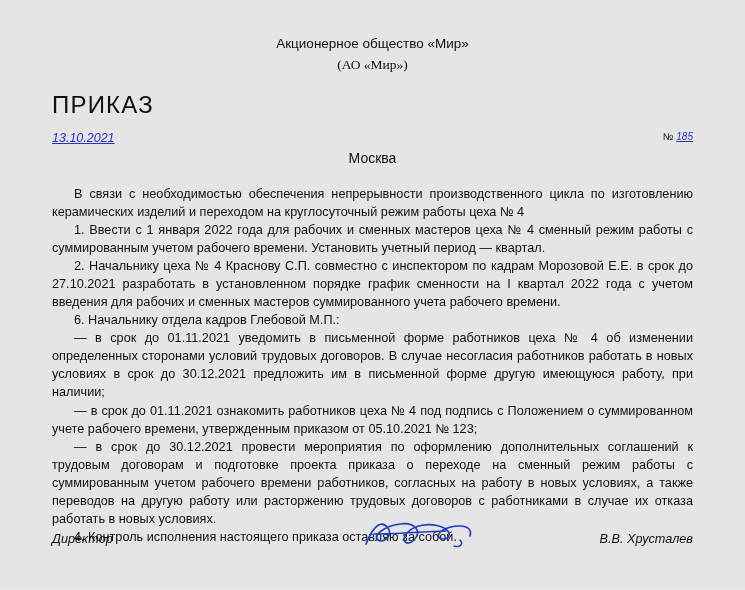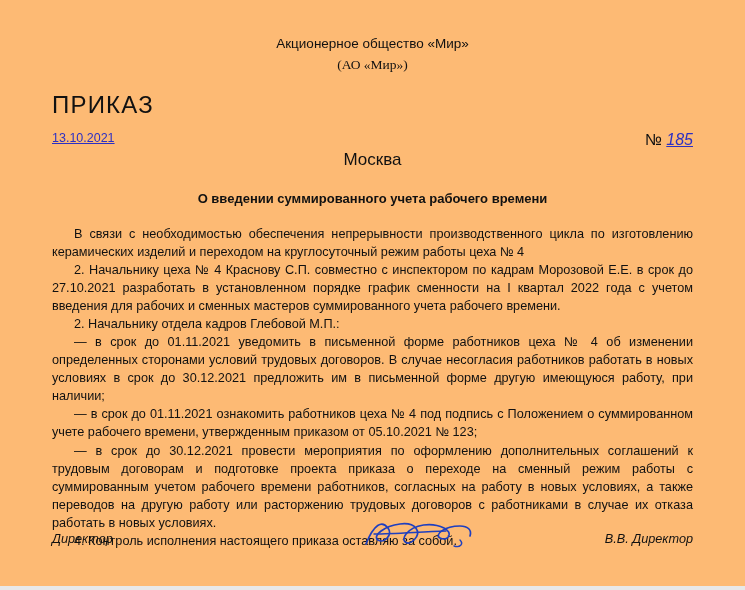--- a/index.html
+++ b/index.html
@@ -13,21 +13,21 @@
     font-family: "Liberation Sans", sans-serif;
     color: #111111;
     overflow: hidden;
   }
   .page {
     position: relative;
     width: 745px;
     height: 590px;
     box-sizing: border-box;
     padding: 34px 52px 0 52px;
-    background: #fdba74;
+    background: #e5e5e5;
   }
   .org {
     text-align: center;
     font-size: 13.5px;
     line-height: 1.45;
   }
   .org-line2 {
     text-align: center;
     font-size: 13.5px;
     line-height: 1.45;
@@ -43,37 +43,38 @@
   .meta-row {
     position: relative;
     height: 22px;
     margin-top: 12px;
   }
   .doc-date {
     position: absolute;
     left: 0;
     top: 0;
     font-size: 12.5px;
+    font-style: italic;
     color: #2b2fc4;
     text-decoration: underline;
   }
   .doc-number {
     position: absolute;
     right: 0;
     top: 0;
-    font-size: 16px;
+    font-size: 10px;
   }
   .doc-number .num {
     font-style: italic;
     color: #2b2fc4;
     text-decoration: underline;
   }
   .city {
     text-align: center;
-    font-size: 17px;
+    font-size: 14px;
     margin-top: -3px;
   }
   .subject {
     text-align: center;
     font-size: 13px;
     font-weight: bold;
     margin-top: 21px;
   }
   .body {
     margin-top: 19px;
@@ -144,38 +145,38 @@
 
   <div class="doc-title">ПРИКАЗ</div>
 
   <div class="meta-row">
     <span class="doc-date">13.10.2021</span>
     <span class="doc-number"><span>№ </span><span class="num">185</span></span>
   </div>
 
   <div class="city">Москва</div>
 
-  <div class="subject">О введении суммированного учета рабочего времени</div>
 
   <div class="body">
     <p>В связи с необходимостью обеспечения непрерывности производственного цикла по изготовлению керамических изделий и переходом на круглосуточный режим работы цеха № 4</p>
+    <p>1. Ввести с 1 января 2022 года для рабочих и сменных мастеров цеха № 4 сменный режим работы с суммированным учетом рабочего времени. Установить учетный период — квартал.</p>
     <p>2. Начальнику цеха № 4 Краснову С.П. совместно с инспектором по кадрам Морозовой Е.Е. в срок до 27.10.2021 разработать в установленном порядке график сменности на I квартал 2022 года с учетом введения для рабочих и сменных мастеров суммированного учета рабочего времени.</p>
-    <p>2. Начальнику отдела кадров Глебовой М.П.:</p>
+    <p>6. Начальнику отдела кадров Глебовой М.П.:</p>
     <p class="dash">— в срок до 01.11.2021 уведомить в письменной форме работников цеха № 4 об изменении определенных сторонами условий трудовых договоров. В случае несогласия работников работать в новых условиях в срок до 30.12.2021 предложить им в письменной форме другую имеющуюся работу, при наличии;</p>
     <p class="dash">— в срок до 01.11.2021 ознакомить работников цеха № 4 под подпись с Положением о суммированном учете рабочего времени, утвержденным приказом от 05.10.2021 № 123;</p>
     <p class="dash">— в срок до 30.12.2021 провести мероприятия по оформлению дополнительных соглашений к трудовым договорам и подготовке проекта приказа о переходе на сменный режим работы с суммированным учетом рабочего времени работников, согласных на работу в новых условиях, а также переводов на другую работу или расторжению трудовых договоров с работниками в случае их отказа работать в новых условиях.</p>
     <p>4. Контроль исполнения настоящего приказа оставляю за собой.</p>
   </div>
 
   <div class="sign-row">
     <span class="sign-left">Директор</span>
     <span class="signature">
       <svg width="120" height="38" viewBox="0 0 120 38" fill="none" xmlns="http://www.w3.org/2000/svg">
         <path d="M6 30 C14 10, 22 6, 28 14 C33 21, 24 30, 18 26 C12 22, 24 12, 40 10 C56 8, 62 18, 54 26 C48 32, 40 28, 46 20 C54 10, 72 8, 84 14 C94 19, 88 28, 80 24 C74 21, 84 12, 100 12 C108 12, 112 16, 110 22" stroke="#1f3fbf" stroke-width="1.7" stroke-linecap="round" fill="none"></path>
         <path d="M14 20 C34 20, 58 18, 86 17" stroke="#1f3fbf" stroke-width="1.4" stroke-linecap="round" fill="none"></path>
         <path d="M100 26 C104 30, 100 34, 94 32" stroke="#1f3fbf" stroke-width="1.4" stroke-linecap="round" fill="none"></path>
       </svg>
     </span>
-    <span class="sign-right">В.В. Директор</span>
+    <span class="sign-right">В.В. Хрусталев</span>
   </div>
 
   <div class="bottom-rule"></div>
 </div>
 
 </body></html>

